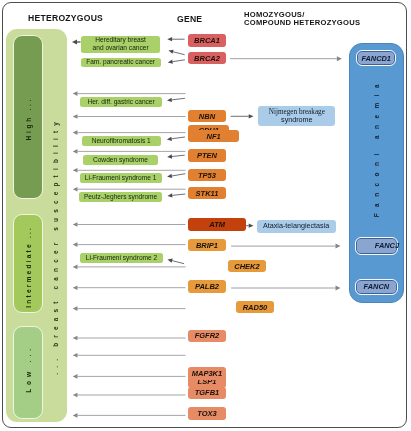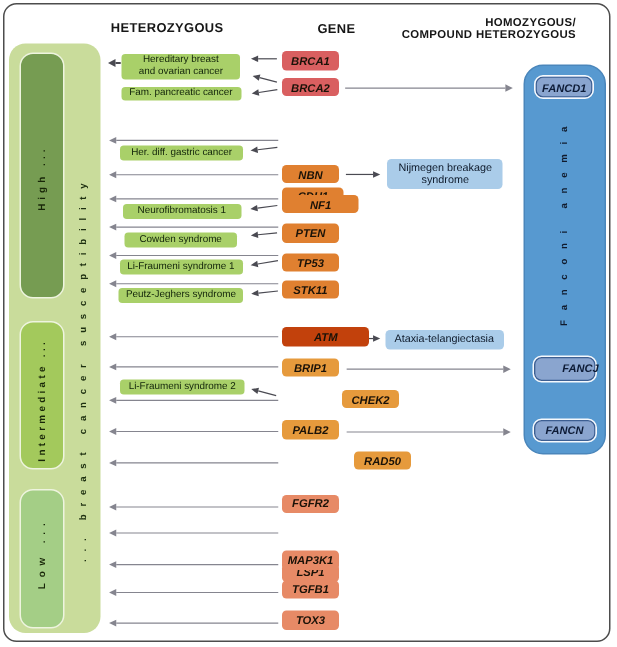--- a/index.html
+++ b/index.html
@@ -1,19 +1,19 @@
 <!DOCTYPE html>
 <html><head>
 <meta charset="utf-8">
 <style>
   html,body{margin:0;padding:0;background:#fff;}
   body{width:411px;height:431px;overflow:hidden;font-family:"Liberation Sans",sans-serif;-webkit-font-smoothing:antialiased;}
   #root{position:relative;width:411px;height:431px;background:#fff;}
   .frame{position:absolute;left:2px;top:2px;width:405px;height:426px;border:1px solid #4d4d4d;border-radius:9px;box-sizing:border-box;}
-  .hdr{position:absolute;font-weight:bold;color:#161616;text-align:right;font-size:8px;letter-spacing:.25px;line-height:9px;}
+  .hdr{position:absolute;font-weight:bold;color:#161616;text-align:left;font-size:8px;letter-spacing:.25px;line-height:9px;}
 
   
   .leftpanel{position:absolute;left:6px;top:29px;width:61px;height:393px;background:#c9dc9b;border-radius:11px;}
   .riskbox{position:absolute;border-radius:9px;border:1.6px solid #eef4df;box-sizing:border-box;}
   .risk-label{position:absolute;display:flex;align-items:center;justify-content:center;}
   .risk-label span{writing-mode:vertical-rl;transform:rotate(180deg);font-weight:bold;font-size:6.6px;color:#182608;white-space:nowrap;}
   .vert-sus{position:absolute;left:48px;top:121px;width:14px;height:250px;display:flex;align-items:center;justify-content:center;}
   .vert-sus span{writing-mode:vertical-rl;transform:rotate(180deg);font-weight:bold;font-size:6.4px;letter-spacing:5.2px;color:#1d2f10;white-space:nowrap;}
 
   
@@ -232,21 +232,21 @@
       <div class="gene" style="left: 188.2px; top: 280.4px; width: 37.6px; height: 12.3px; background: rgb(230, 154, 60);">PALB2</div>
       <div class="gene" style="left: 188.2px; top: 301.1px; width: 37.6px; height: 12.3px; background: rgb(230, 154, 60); margin-left: 48px;">RAD50</div>
       <div class="gene" style="left: 188.2px; top: 329.6px; width: 37.6px; height: 12.3px; background: rgb(231, 138, 102);">FGFR2</div>
       <div class="gene" style="left: 188.2px; top: 348.6px; width: 37.6px; height: 12.3px; background: rgb(231, 138, 102); margin-top: 27px;">LSP1</div>
       <div class="gene" style="left: 188.2px; top: 367.3px; width: 37.6px; height: 12.3px; background: rgb(231, 138, 102);">MAP3K1</div>
       <div class="gene" style="left: 188.2px; top: 386.8px; width: 37.6px; height: 12.3px; background: rgb(231, 138, 102);">TGFB1</div>
       <div class="gene" style="left: 188.2px; top: 407.3px; width: 37.6px; height: 12.3px; background: rgb(231, 138, 102);">TOX3</div>
     </div>
   <div id="syns">
       <div class="syn" style="left: 258.4px; top: 105.7px; width: 76.9px; height: 20.2px; flex-direction: column;">
-        <span style="display: block;">Nijmegen breakage</span>
+        <span style="display: block; font-family: Liberation Serif, serif;">Nijmegen breakage</span>
         <span style="display: block;">syndrome</span>
       </div>
       <div class="syn" style="left: 256.6px; top: 220px; width: 79.1px; height: 12.7px; flex-direction: column;">
         <span style="display: block;">Ataxia-telangiectasia</span>
       </div>
     </div>
 
   <div class="bluepanel"></div>
   <div class="vert-fanc">
       <span>Fanconi anemia</span>

